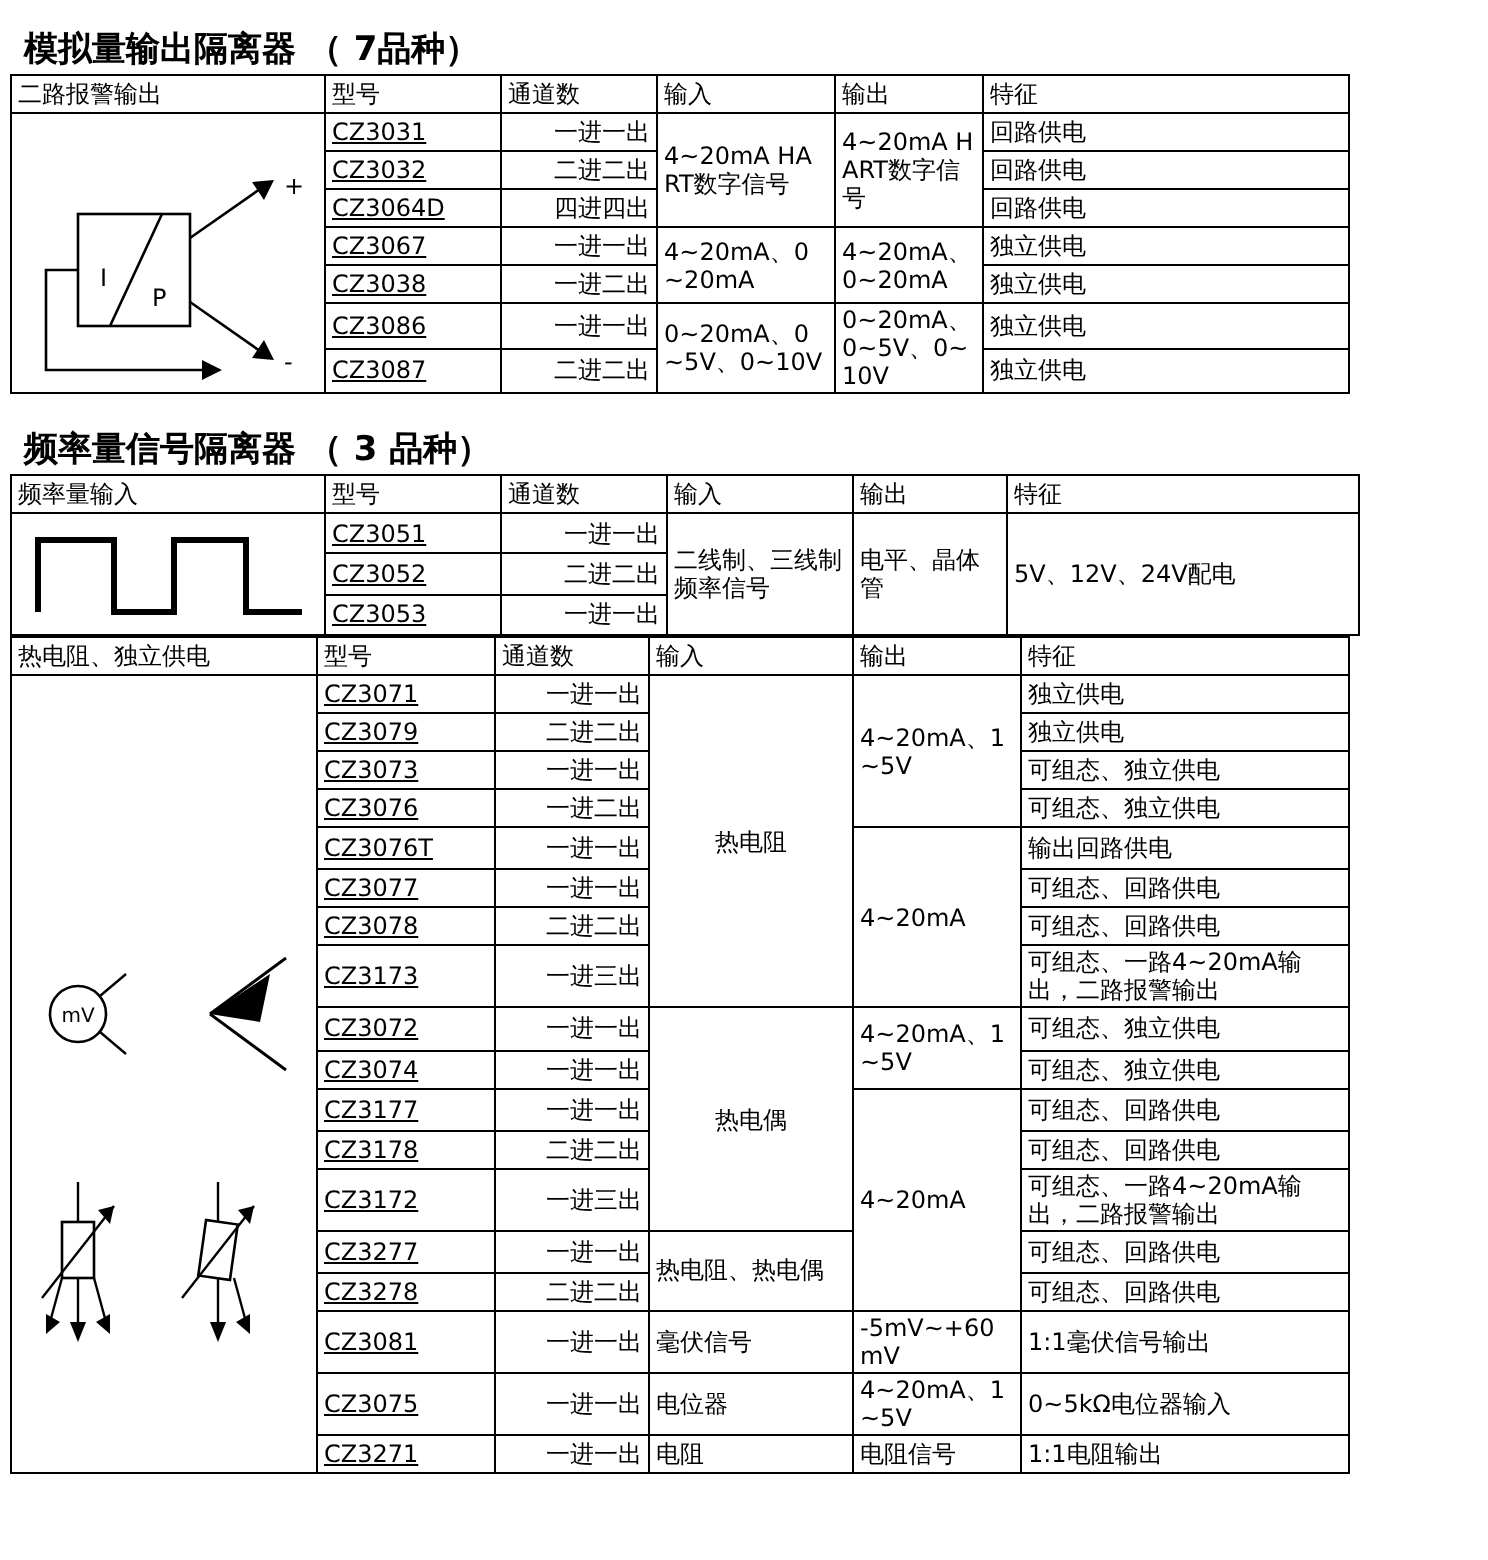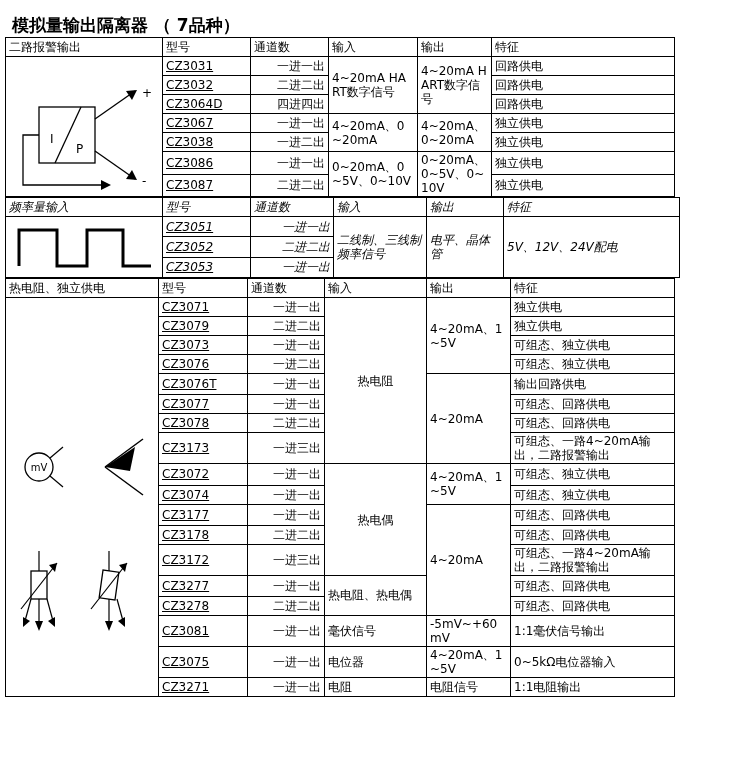--- a/index.html
+++ b/index.html
@@ -19,21 +19,21 @@
   table.t {
     border-collapse: collapse; table-layout: fixed;
     font-size: 12px;
   }
   table.t td {
     border: 1px solid #000;
     padding: 1px 3px; height: 19px; line-height: 14px;
     vertical-align: middle; overflow: hidden;
     word-break: break-all;
   }
-  .t2 td { height: 21px; font-style: italic; }
+  .t2 td { height: 21px; }
   .t3 td { height: 20px; }
   td.hcell { white-space: nowrap; }
   td.c-ch { text-align: right; }
   td.c-in-center { text-align: center; margin-left: 24px; }
   td.diag { text-align: center; vertical-align: middle; padding: 0; }
   .model-link { text-decoration: underline; cursor: pointer; white-space: nowrap; }
   svg { display: block; margin: 0 auto; }
   svg text { font-family: "DejaVu Sans", sans-serif; }
 </style>
 </head>
@@ -116,20 +116,21 @@
       <td>独立供电</td>
     </tr>
     <tr>
       <td><span class="model-link">CZ3087</span></td>
       <td class="c-ch">二进二出</td>
       <td>独立供电</td>
     </tr>
   </tbody>
     </table>
 
+  <div class="section-title gap1">频率量信号隔离器 （ 3 品种）</div>
 
   <table class="t t2">
     <colgroup>
       <col style="width:155px">
         <col style="width:88px">
         <col style="width:83px">
       <col style="width:93px">
         <col style="width:77px">
         <col style="width:176px">
     </colgroup>

